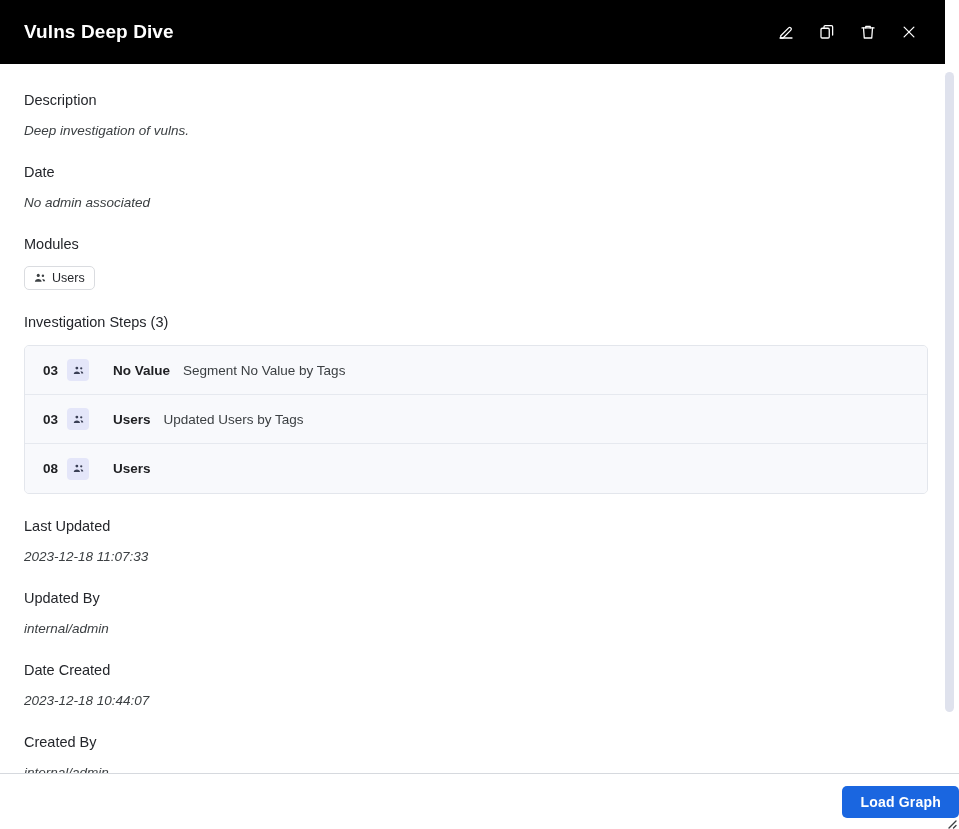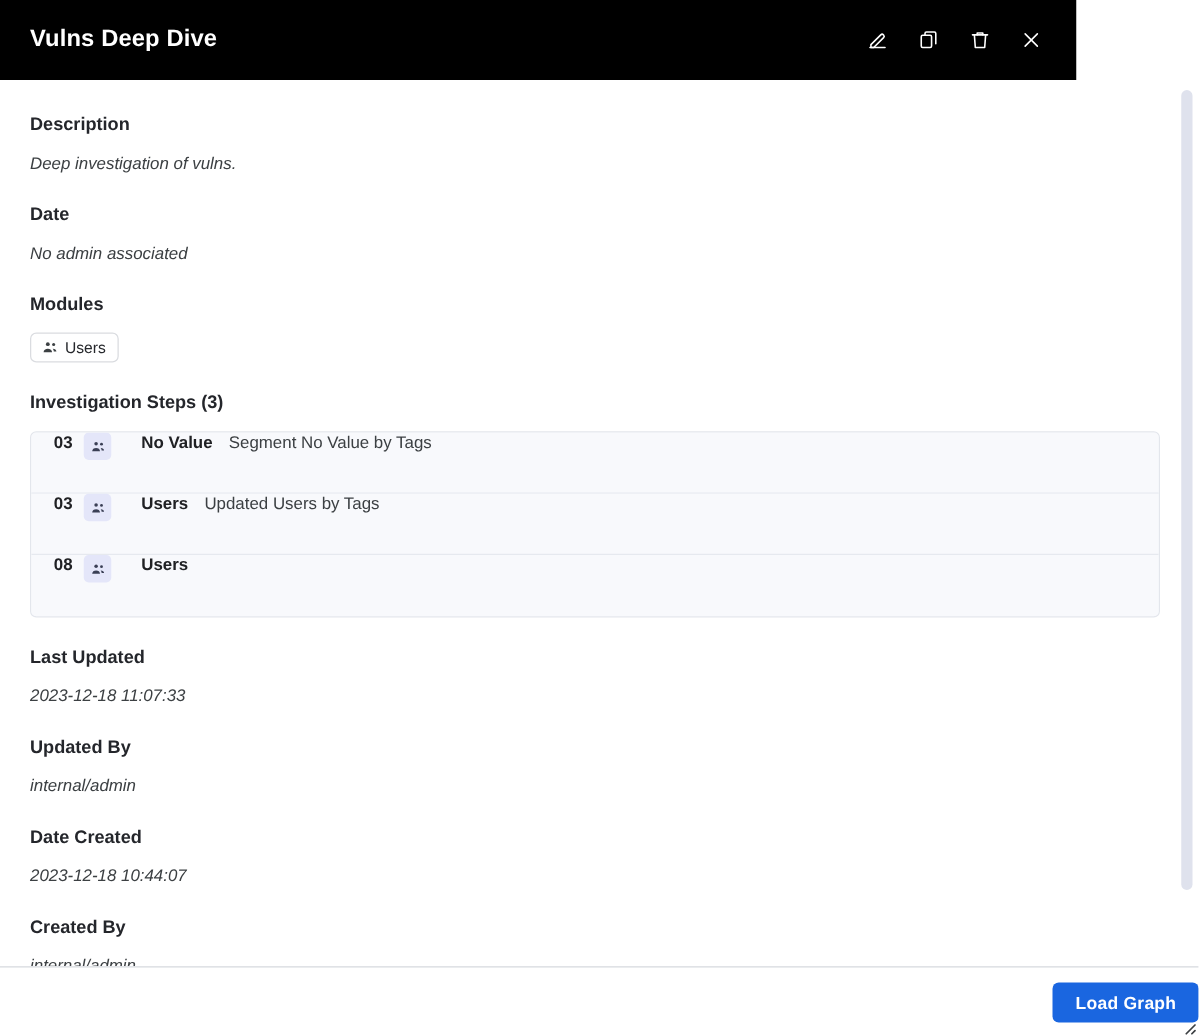--- a/index.html
+++ b/index.html
@@ -16,21 +16,21 @@
     width: 959px;
     height: 829px;
     background: #ffffff;
     overflow: hidden;
   }
 
   
   .titlebar {
     position: absolute;
     left: 0; top: 0;
-    width: 861px;
+    width: 945px;
     height: 64px;
     background: #000000;
     display: flex;
     align-items: center;
     justify-content: space-between;
     padding: 0 20px 0 24px;
   }
   .titlebar-title {
     color: #ffffff;
     font-size: 19px;
@@ -61,21 +61,21 @@
     width: 959px;
     height: 709px;
     overflow: hidden;
     background: #ffffff;
   }
   .content {
     padding: 26px 24px 0 24px;
   }
   .field-label {
     font-size: 14.5px;
-    font-weight: bold;
+    font-weight: normal;
     color: #24262b;
     line-height: 20px;
     margin-top: 22px;
   }
   .field-label.first { margin-top: 0; }
   .field-value {
     font-size: 13.5px;
     color: #3c4043;
     line-height: 19px;
     margin-top: 11px;
@@ -108,21 +108,21 @@
   .steps-box {
     margin-top: 13px;
     border: 1px solid #e3e6ec;
     border-radius: 5px;
     width: 904px;
     overflow: hidden;
     background: #f8f9fc;
   }
   .step-row {
     display: flex;
-    align-items: flex-start;
+    align-items: center;
     height: 49px;
     padding: 0 18px;
     border-bottom: 1px solid #e6e9ef;
     cursor: pointer;
     background: #f8f9fc;
   }
   .step-row:last-child { border-bottom: none; }
   .step-num {
     font-size: 13.5px;
     font-weight: bold;

